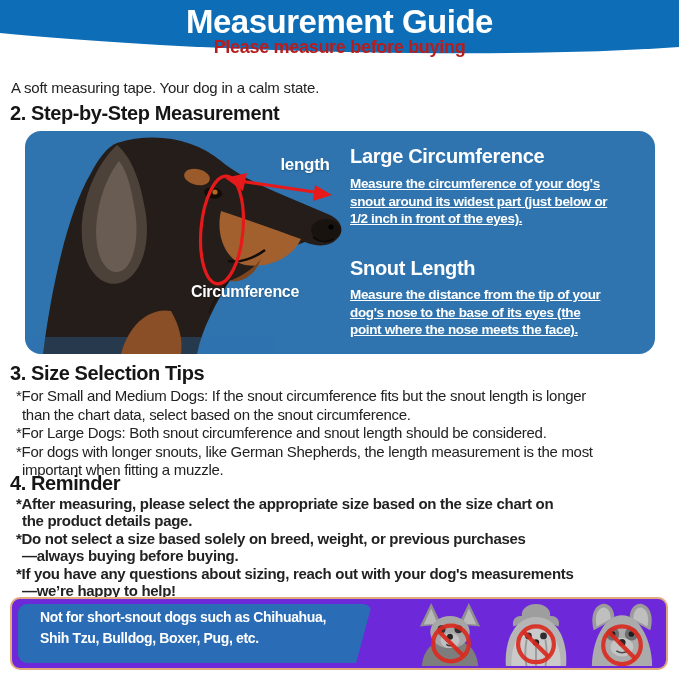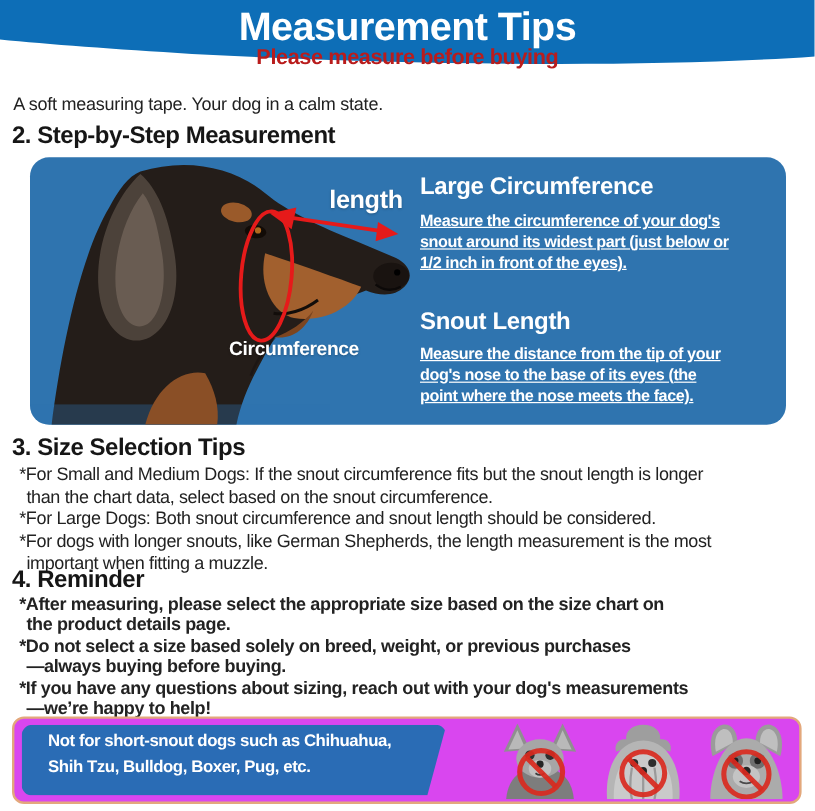--- a/index.html
+++ b/index.html
@@ -38,48 +38,48 @@
     white-space:pre-line;padding-left:10px;text-indent:-6px;}
   .rem-list .bullet-item{line-height:17px;margin-bottom:1px;}
 
   
   .panel{position:absolute;left:25px;top:131px;width:630px;height:223px;
     background:var(--panel-blue);border-radius:16px;overflow:hidden;}
   .panel .dog-art{position:absolute;left:0;top:0;}
   .panel .annot{position:absolute;left:0;top:0;pointer-events:none;}
   .annot-label{position:absolute;color:#ffffff;font-weight:bold;letter-spacing:-0.3px;
     text-shadow:0 1px 2px rgba(0,0,0,0.25);}
-  .lbl-length{left:230px;top:24px;width:100px;text-align:center;font-size:21px;}
+  .lbl-length{left:230px;top:24px;width:100px;text-align:center;font-size:17px;}
   .lbl-circ{left:150px;top:152px;width:140px;text-align:center;font-size:16px;}
   .panel-title{position:absolute;left:325px;font-size:20px;font-weight:bold;color:#ffffff;letter-spacing:-0.3px;}
   .pt1{top:14px;} .pt2{top:126px;}
   .panel-body{position:absolute;left:325px;width:305px;font-size:13.5px;font-weight:bold;color:#ffffff;
     line-height:17.5px;letter-spacing:-0.35px;white-space:pre-line;text-decoration:underline;}
   .pb1{top:44px;} .pb2{top:155px;}
 
   
   .warnbox{position:absolute;left:10px;top:597px;width:658px;height:73px;
-    border:2px solid var(--warn-border);border-radius:10px;background:#d946ef;overflow:hidden;}
+    border:2px solid var(--warn-border);border-radius:10px;background:#6d28d9;overflow:hidden;}
   .warn-blue{position:absolute;left:6px;top:5px;height:59px;width:354px;
     background:var(--warn-blue);border-radius:9px;
     clip-path:polygon(0 0,100% 0,95.5% 100%,0 100%);}
   .warn-text{position:absolute;left:28px;top:8px;font-size:14px;font-weight:bold;color:#ffffff;
     line-height:21px;letter-spacing:-0.35px;white-space:pre-line;}
   .dogs{position:absolute;right:6px;top:3px;height:64px;display:flex;align-items:flex-end;gap:10px;}
 </style>
 </head>
 <body>
 
 <div class="page">
 
   <div class="header">
     <svg width="679" height="62" viewBox="0 0 679 62">
       <path d="M0,0 H679 V47 C540,57 330,54 160,45 C95,41 40,37 0,33 Z" fill="var(--header-blue)"></path>
     </svg>
-    <div class="hdr-title">Measurement Tips</div>
+    <div class="hdr-title">Measurement Guide</div>
     <div class="hdr-sub">Please measure before buying</div>
   </div>
 
   <div class="sec-body b1">A soft measuring tape. Your dog in a calm state.</div>
 
   <div class="sec-head h2">2. Step-by-Step Measurement</div>
 
   <div class="panel">
 
     <svg class="dog-art" width="335" height="223" viewBox="0 0 335 223">

